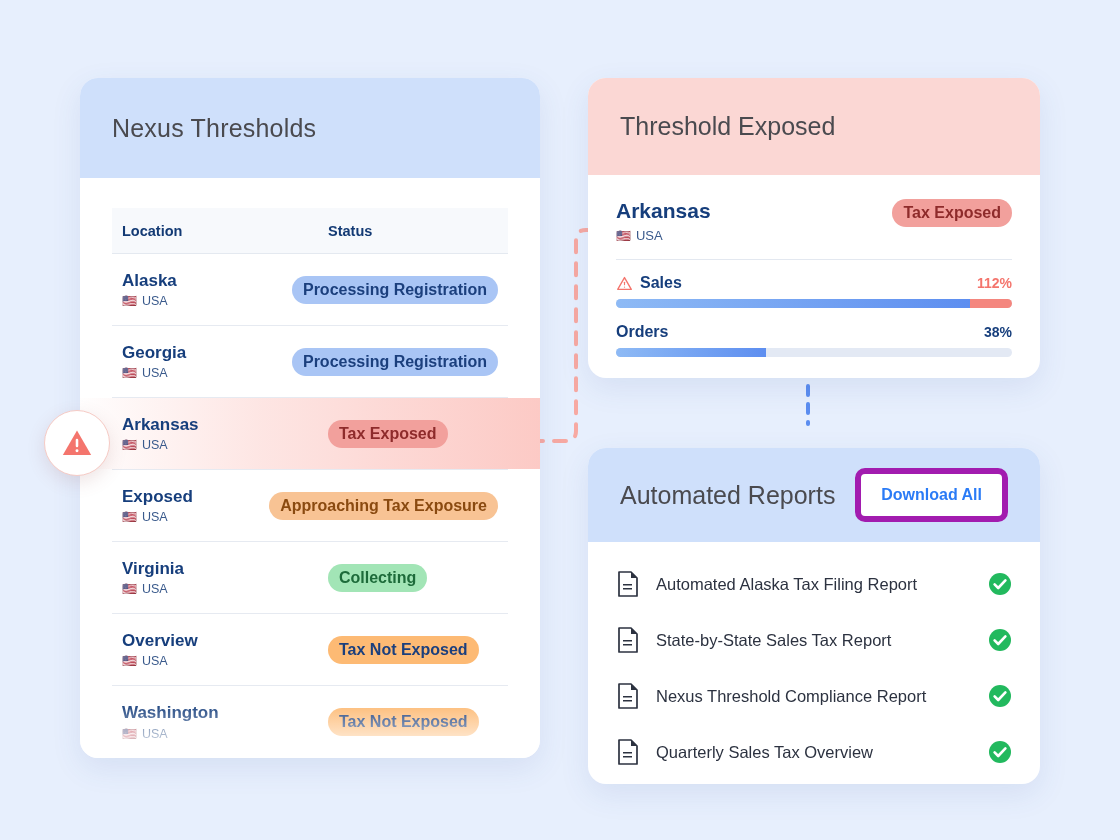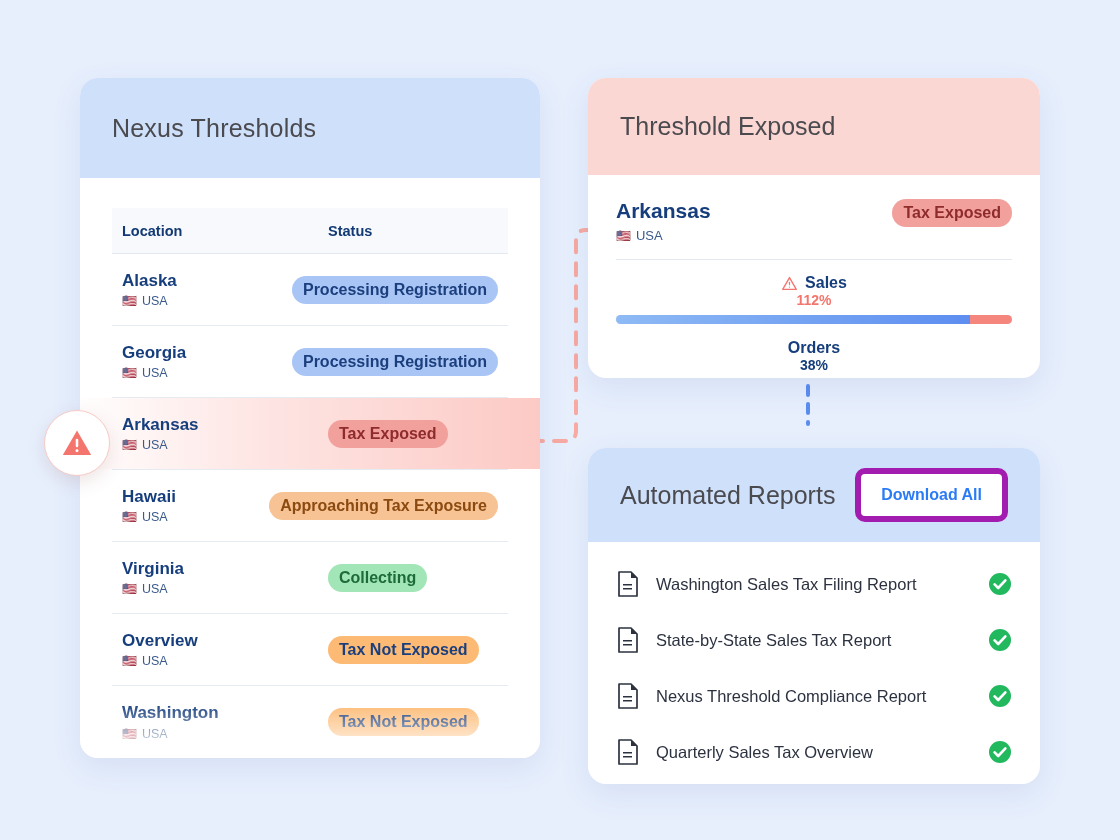--- a/index.html
+++ b/index.html
@@ -64,21 +64,21 @@
   #exposed-card{left:588px;top:78px;width:452px;height:300px;background:#fff;}
   #exposed-head{height:97px;background:#fbd7d4;display:flex;align-items:center;padding:4px 32px;box-sizing:border-box;}
   #exposed-head .t{font-size:25px;color:#4a4a4f;}
   #exposed-body{padding:24px 28px 0 28px;box-sizing:border-box;}
   .ex-top{display:flex;align-items:flex-start;justify-content:space-between;}
   .ex-state{font-size:21px;font-weight:bold;color:#163e7c;line-height:1.1;}
   .ex-sub{font-size:13px;color:#3a5a8c;margin-top:6px;display:flex;align-items:center;gap:5px;}
   .ex-div{height:1px;background:#e3e8f0;margin:16px 0 14px 0;}
 
   .metric{margin-bottom:15px;}
-  .metric .lbl-row{display:flex;align-items:center;justify-content:space-between;margin-bottom:7px;flex-direction:column;}
+  .metric .lbl-row{display:flex;align-items:center;justify-content:space-between;margin-bottom:7px;}
   .metric .lbl{display:flex;align-items:center;gap:7px;font-size:16px;font-weight:bold;color:#163e7c;}
   .metric .val{font-size:14px;font-weight:bold;color:#163e7c;}
   .metric .val.over{color:#f4756d;}
   .track{height:9px;border-radius:6px;background:#e3e9f4;overflow:hidden;display:flex;}
   .fill-blue{height:100%;background:linear-gradient(90deg,#8ebaf5 0%,#5d8ef0 100%);}
   .fill-red{height:100%;background:#f4867e;}
 
   
   #reports-card{left:588px;top:448px;width:452px;height:336px;background:#fff;}
   #reports-head{height:94px;background:#cfe0fb;display:flex;align-items:center;justify-content:space-between;padding:0 32px;box-sizing:border-box;}
@@ -141,21 +141,21 @@
               <div class="name">Arkansas</div>
               <div class="sub">
                 <span class="flag">🇺🇸</span>
                 <span>USA</span>
               </div>
             </div>
             <div class="st"><span class="badge b-red">Tax Exposed</span></div>
           </div>
           <div class="row">
             <div class="loc">
-              <div class="name">Hawaii</div>
+              <div class="name">Exposed</div>
               <div class="sub">
                 <span class="flag">🇺🇸</span>
                 <span>USA</span>
               </div>
             </div>
             <div class="st"><span class="badge b-orange">Approaching Tax Exposure</span></div>
           </div>
           <div class="row">
             <div class="loc">
               <div class="name">Virginia</div>
@@ -255,21 +255,21 @@
       <button id="download-all">Download All</button>
     </div>
     <div id="reports-list">
         <div class="rep">
           <svg width="24" height="28" viewBox="0 0 24 28">
             <path d="M3 2 h12 l6 6 v18 h-18 z" fill="#ffffff" stroke="#2c3240" stroke-width="1.7" stroke-linejoin="round"></path>
             <path d="M15 2 v6 h6" fill="#2c3240"></path>
             <rect x="7" y="14" width="9" height="1.5" fill="#2c3240"></rect>
             <rect x="7" y="18" width="9" height="1.5" fill="#2c3240"></rect>
           </svg>
-          <div class="title">Washington Sales Tax Filing Report</div>
+          <div class="title">Automated Alaska Tax Filing Report</div>
           <svg width="24" height="24" viewBox="0 0 24 24">
             <circle cx="12" cy="12" r="11" fill="#22b95e"></circle>
             <path d="M6.6 12.4 l3.6 3.6 l7.2 -7.6" fill="none" stroke="#ffffff" stroke-width="2.6" stroke-linecap="round" stroke-linejoin="round"></path>
           </svg>
         </div>
         <div class="rep">
           <svg width="24" height="28" viewBox="0 0 24 28">
             <path d="M3 2 h12 l6 6 v18 h-18 z" fill="#ffffff" stroke="#2c3240" stroke-width="1.7" stroke-linejoin="round"></path>
             <path d="M15 2 v6 h6" fill="#2c3240"></path>
             <rect x="7" y="14" width="9" height="1.5" fill="#2c3240"></rect>

